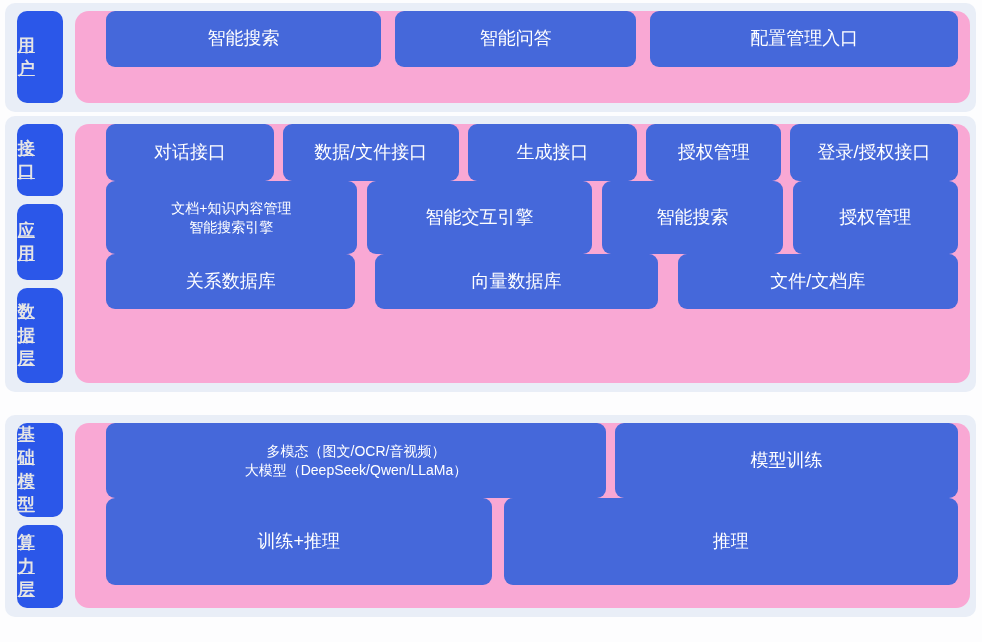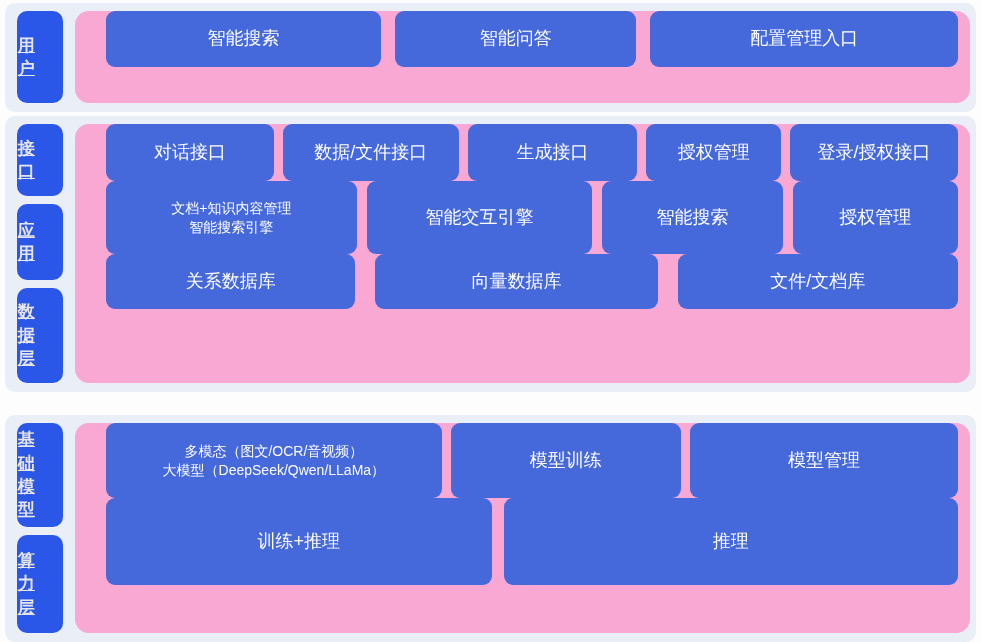--- a/index.html
+++ b/index.html
@@ -9,21 +9,21 @@
     font-family:"Liberation Sans","DejaVu Sans",sans-serif;
   }
   .band{
     position:absolute;left:5px;width:971px;
     background:#e9eef7;border-radius:10px;
     display:flex;gap:12px;
     padding:8px 6px 9px 12px;box-sizing:border-box;
   }
   .band-1{top:3px;height:109px;}
   .band-2{top:116px;height:276px;}
-  .band-3{top:415px;height:227px;}
+  .band-3{top:415px;height:202px;}
 
   .label-col{
     flex:0 0 46px;width:46px;
     display:flex;flex-direction:column;gap:8px;
   }
   .side-label{
     background:#2b57e9;border-radius:10px;color:#e5e5e5;
     display:flex;align-items:center;justify-content:flex-start;
     font-weight:700;font-size:17px;text-decoration:underline;
   }
@@ -145,23 +145,20 @@
   </div>
   <div class="panel">
     <div class="node-row row-h75">
       <div class="node multi" style="flex:328 1 0px">
         <span>多模态（图文/OCR/音视频）</span>
         <span>大模型（DeepSeek/Qwen/LLaMa）</span>
       </div>
       <div class="node" style="flex:225 1 0px">
         <span>模型训练</span>
       </div>
-      <div class="node" style="flex:262 1 0px">
-        <span>模型管理</span>
-      </div>
     </div>
     <div class="node-row row-h87">
       <div class="node" style="flex:388 1 0px">
         <span>训练+推理</span>
       </div>
       <div class="node" style="flex:457 1 0px">
         <span>推理</span>
       </div>
     </div>
   </div>

